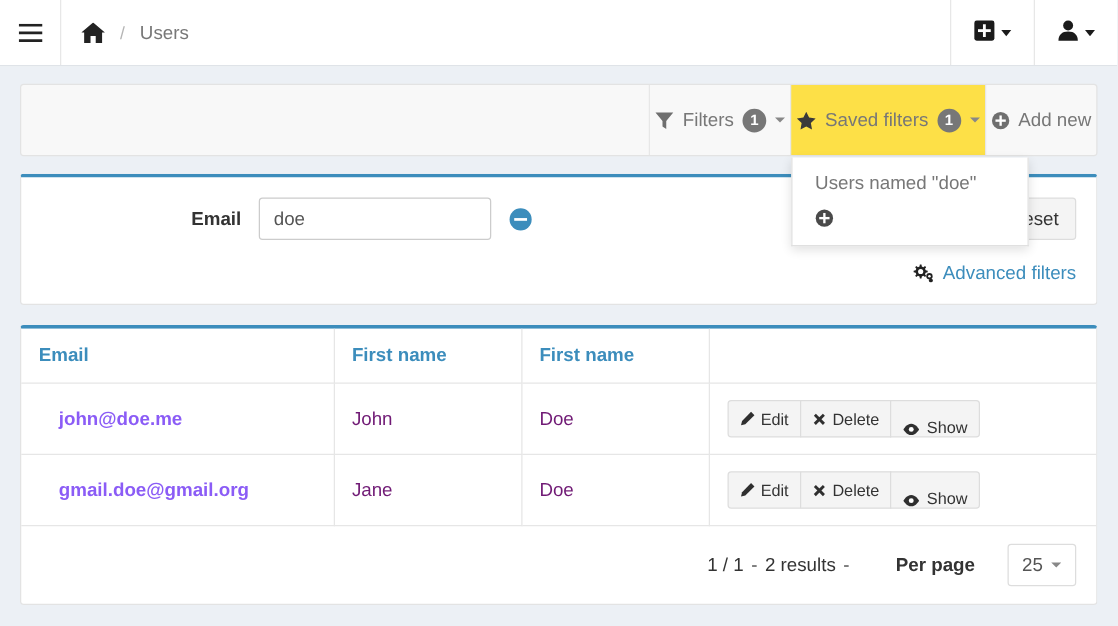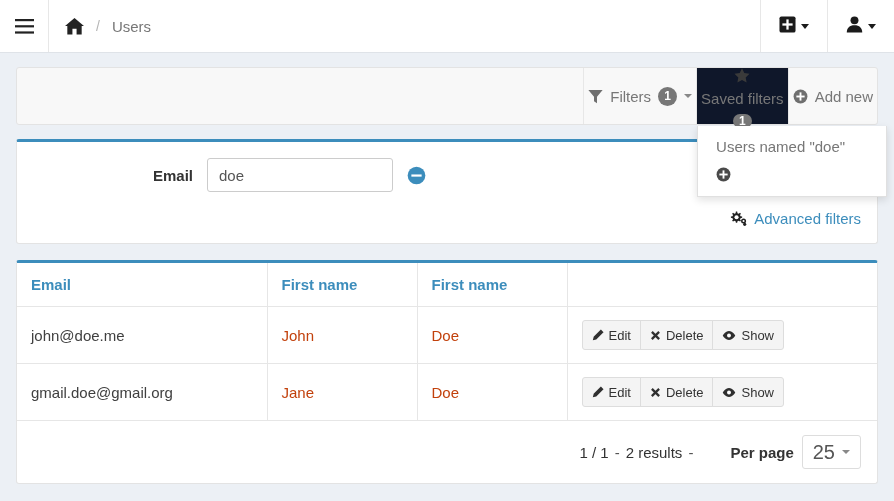--- a/index.html
+++ b/index.html
@@ -80,21 +80,21 @@
     padding: 0 4px;
     font-size: 15px;
     color: #777;
     cursor: pointer;
     background: transparent;
     border: none;
     border-left: 1px solid #e7e7e7;
     font-family: "Liberation Sans", sans-serif;
     position: relative;
   }
-  .tb-btn.active { background: #0f172a; flex-direction: column; }
+  .tb-btn.active { background: #fde047; }
   .tb-icon { color: #555; display: flex; align-items: center; }
   .badge {
     background: #777;
     color: #fff;
     border-radius: 10px;
     min-width: 19px;
     height: 19px;
     font-size: 12px;
     display: inline-flex;
     align-items: center;
@@ -207,37 +207,37 @@
     vertical-align: middle;
   }
   table.data th:last-child, table.data td:last-child { border-right: none; }
   table.data th {
     color: #3c8dbc;
     font-weight: bold;
   }
   .col-email { width: 250px; }
   .col-first { width: 150px; }
   .col-last  { width: 150px; }
-  .cell-link { color: #404040; font-weight: normal; text-decoration: none; cursor: pointer; }
-  .cell-plain { color: #c2410c; }
+  .cell-link { color: #8b5cf6; font-weight: bold; text-decoration: none; cursor: pointer; margin-left: 16px; }
+  .cell-plain { color: #701a75; }
   .btn-group { display: inline-flex; }
   .btn-group .gbtn {
     height: 30px;
     padding: 0 9px;
     font-size: 13px;
     background: #f4f4f4;
     border: 1px solid #ddd;
     color: #333;
     display: inline-flex; align-items: center; gap: 5px;
     cursor: pointer;
     font-family: "Liberation Sans", sans-serif;
     margin-left: -1px;
   }
   .btn-group .gbtn:first-child { margin-left: 0; border-radius: 3px 0 0 3px; }
-  .btn-group .gbtn:last-child { border-radius: 0 3px 3px 0; }
+  .btn-group .gbtn:last-child { border-radius: 0 3px 3px 0; align-items: flex-end; }
   .gbtn .gicon { display: flex; align-items: center; color: #333; }
 
   .table-footer {
     padding: 14px 16px;
     display: flex;
     justify-content: flex-end;
     align-items: center;
     gap: 6px;
     font-size: 15px;
     color: #333;
@@ -245,24 +245,24 @@
   .footer-sep { color: #555; }
   .footer-strong { font-weight: bold; padding-left: 31px; }
   .perpage-select {
     height: 34px;
     min-width: 55px;
     border: 1px solid #ddd;
     border-radius: 3px;
     background: #fff;
     display: inline-flex; align-items: center; justify-content: center;
     gap: 7px;
-    font-size: 20px;
+    font-size: 15px;
     color: #555;
     cursor: pointer;
-    margin-left: 2px;
+    margin-left: 20px;
     padding: 0 10px;
   }
 </style>
 </head>
 <body>
 
 <div class="navbar">
   <div class="nav-hamburger">
     <span>
       <svg width="19" height="15" viewBox="0 0 19 15" aria-hidden="true">

